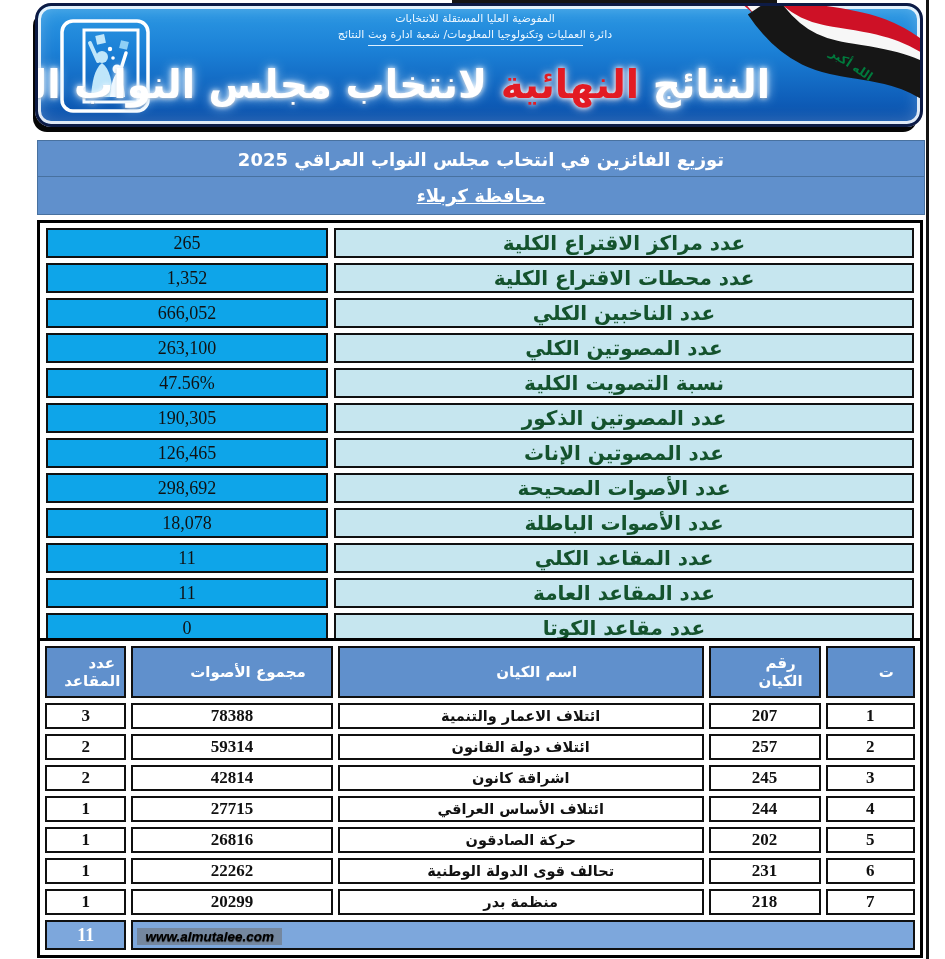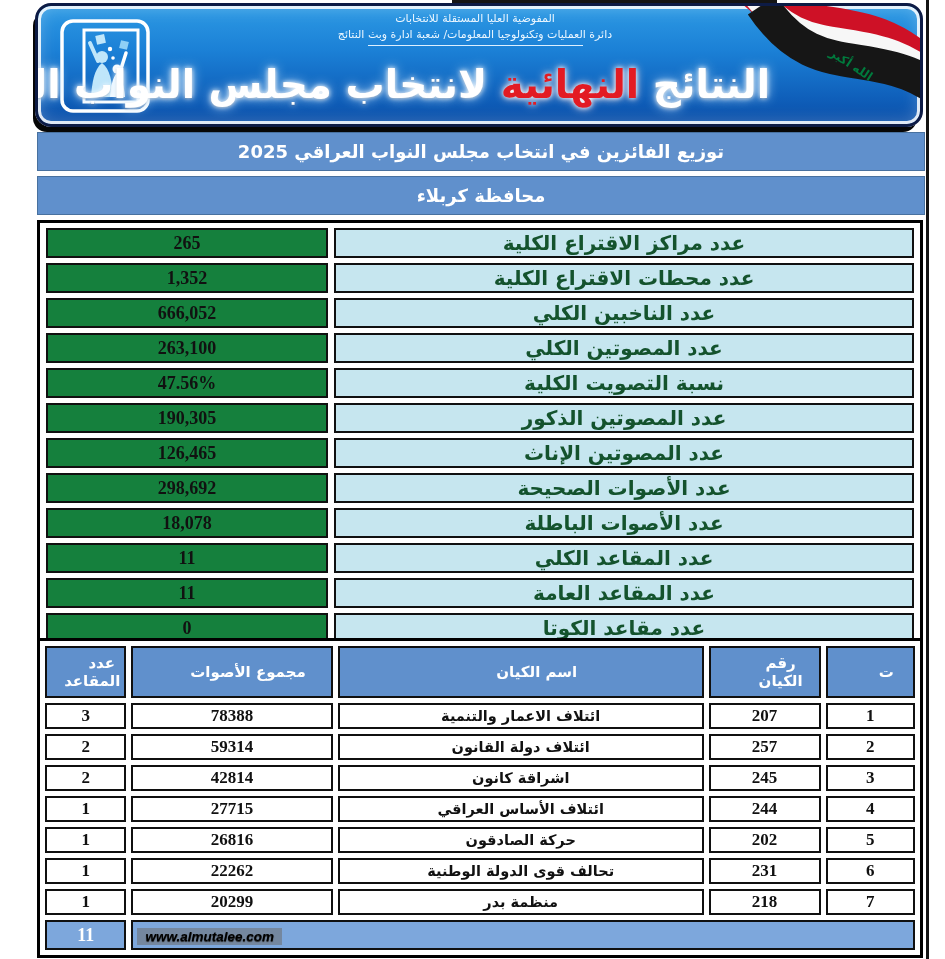--- a/index.html
+++ b/index.html
@@ -31,39 +31,39 @@
     text-shadow:0 0 5px #ffffff,0 0 12px #bfe4ff,0 1px 2px rgba(0,40,90,.6);
   }
   .banner-title .red{color:#e31b23;text-shadow:0 0 5px #ffffff,0 0 10px #ffe3e3;}
 
   
   .bar{
     position:absolute;left:37px;width:886px;height:37px;background:#6090cc;
     border:1px solid #48719f;color:#ffffff;font-weight:bold;font-size:18px;
     display:flex;align-items:center;justify-content:center;direction:rtl;
   }
-  .bar1{top:132px;}
-  .bar2{top:176px;}
+  .bar1{top:140px;}
+  .bar2{top:176px;text-decoration:underline;}
 
   
   table{border-collapse:separate;table-layout:fixed;}
   .stats{
     position:absolute;left:37px;top:220px;width:886px;
     border:3px solid #000;border-spacing:6px 5px;direction:rtl;background:#fff;
   }
   .stats td{
     border:2px solid #101010;height:20px;padding:1px 6px;text-align:center;
     vertical-align:middle;box-sizing:content-box;
   }
   .stats td.lbl{
     background:#c6e6ef;font-weight:bold;font-size:20px;color:#14532d;width:574px;margin-top:44px;
   }
   .stats td.val{
-    background:#15803d;font-family:"Liberation Serif","DejaVu Serif",serif;
-    font-weight:bold;font-size:18px;color:#111;width:276px;
+    background:#0ea5e9;font-family:"Liberation Serif","DejaVu Serif",serif;
+    font-weight:normal;font-size:18px;color:#111;width:276px;
   }
 
   
   .results{
     position:absolute;left:37px;top:638px;width:886px;
     border:3px solid #000;border-spacing:5px 5px;direction:rtl;background:#fff;
   }
   .results th,.results td{border:2px solid #101010;vertical-align:middle;text-align:center;padding:1px 4px;}
   .results th{
     background:#6090cc;color:#ffffff;font-weight:bold;font-size:15px;height:46px;padding-left:36px;

